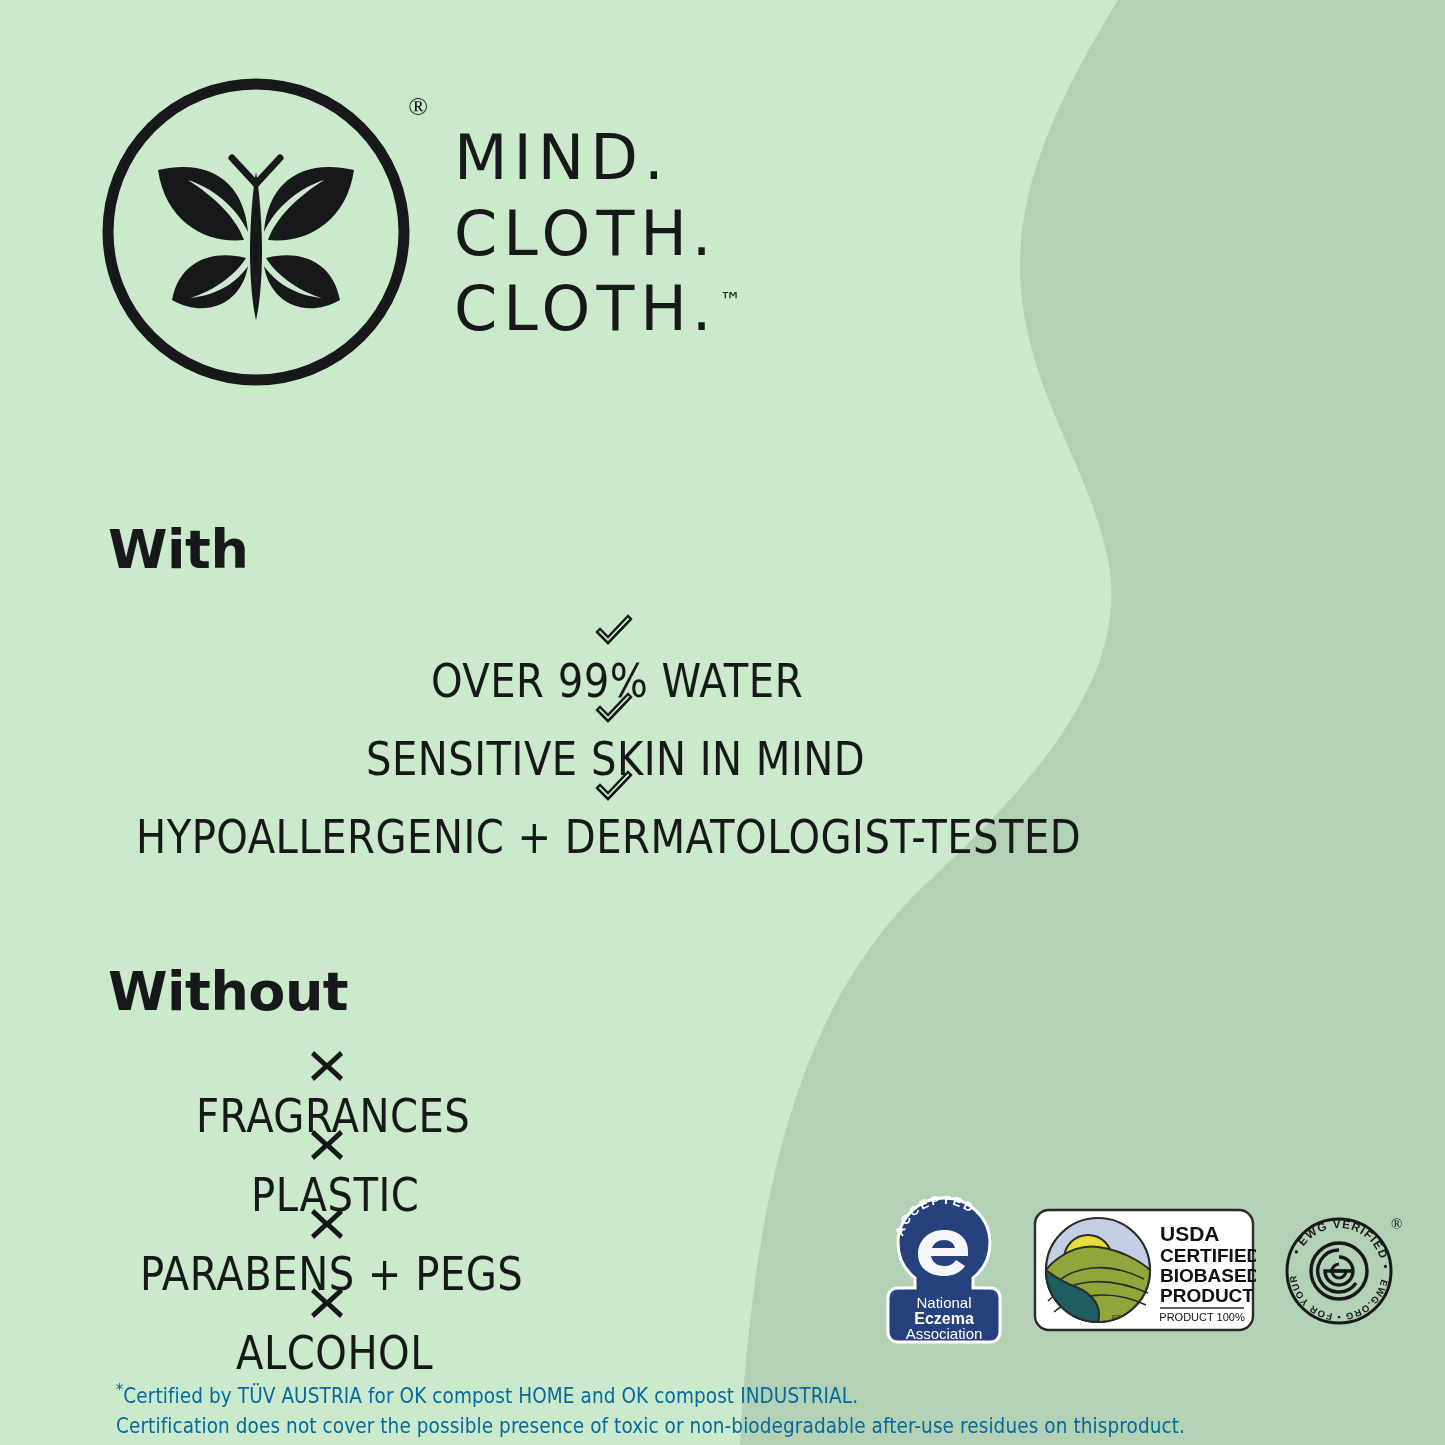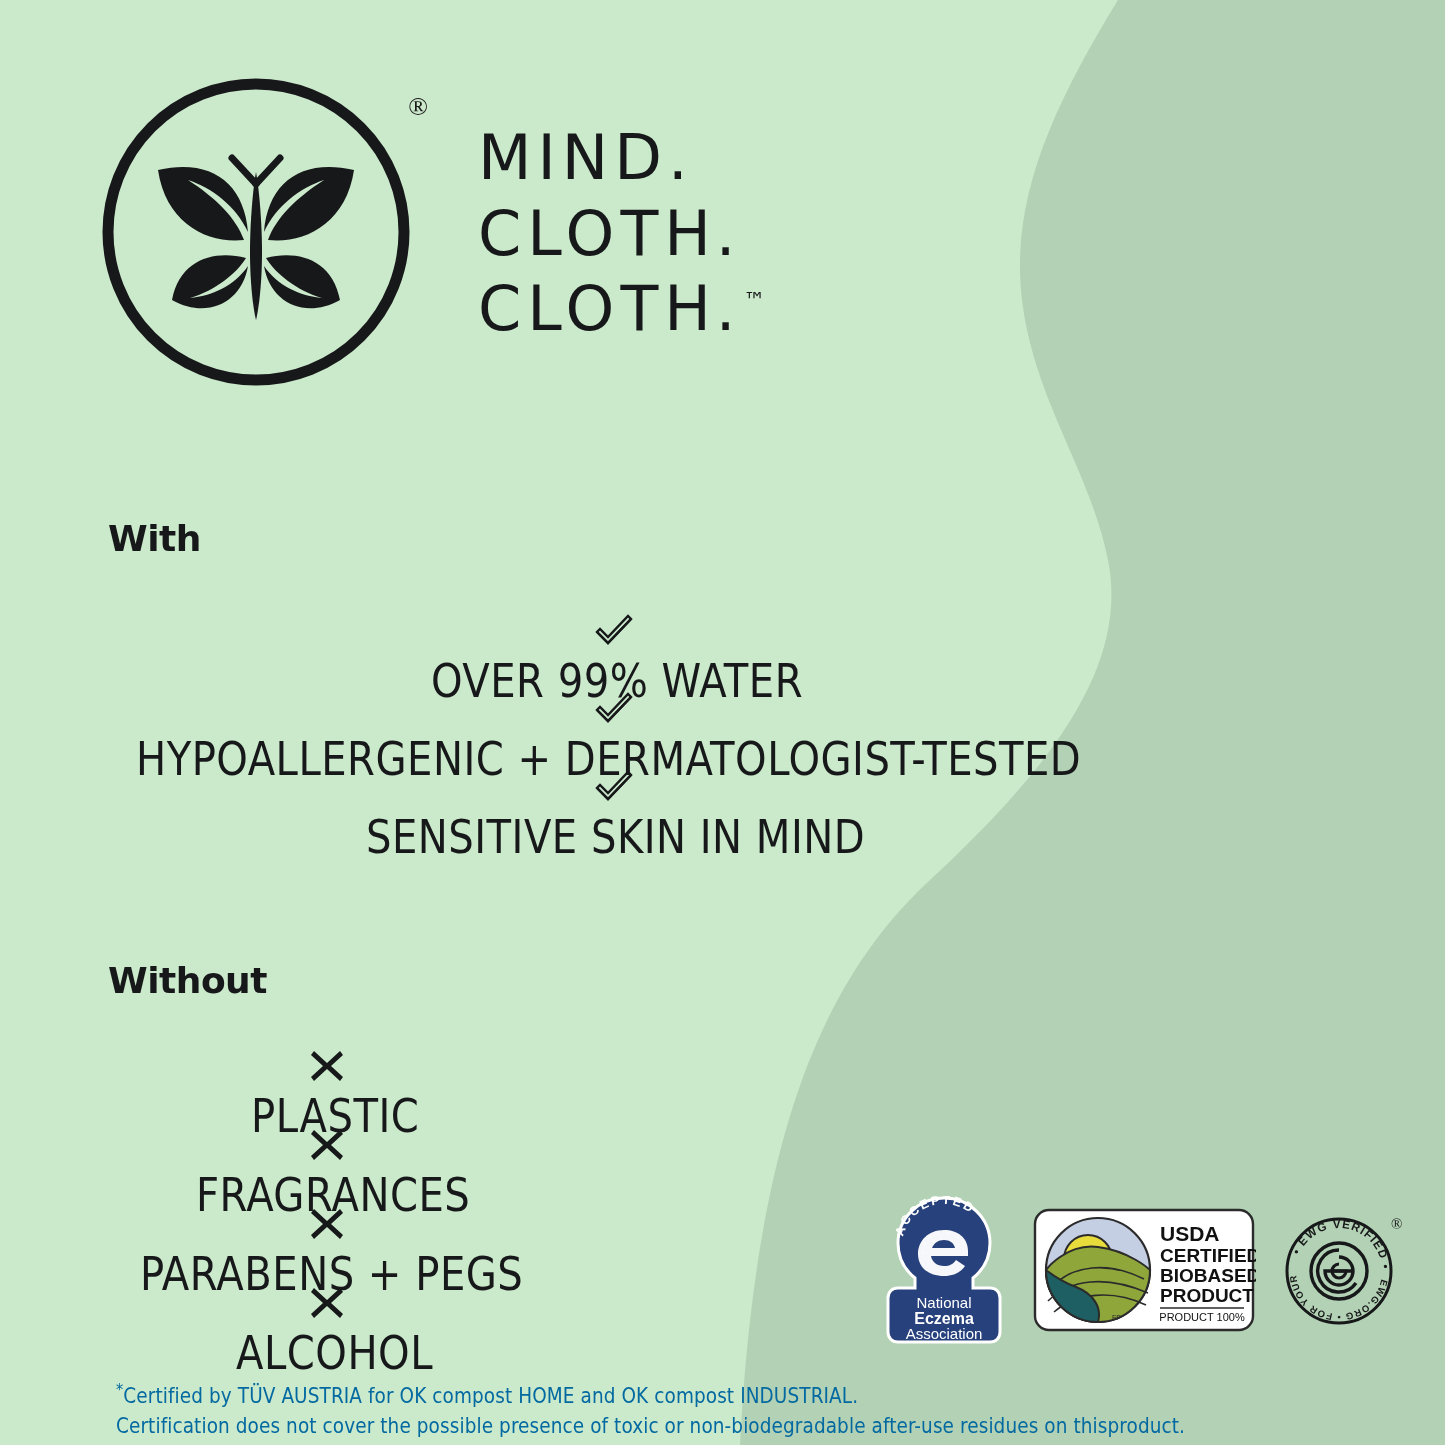--- a/index.html
+++ b/index.html
@@ -52,21 +52,21 @@
   }
   .logo-reg {
     position: absolute;
     right: -12px;
     top: 20px;
     font-size: 26px;
     color: #1b1b1b;
     font-family: "Liberation Serif", serif;
   }
   .wordmark {
-    margin-left: 62px;
+    margin-left: 38px;
     margin-top: 48px;
     position: relative;
   }
   .wordmark .wm-line {
     font-family: "DejaVu Sans", sans-serif;
     font-weight: 400;
     font-size: 62px;
     letter-spacing: 6px;
     line-height: 1.22;
     color: #17181a;
@@ -77,21 +77,21 @@
     letter-spacing: 1px;
     vertical-align: 22px;
     margin-left: 2px;
   }
 
   
   .sec-heading {
     position: absolute;
     font-family: "DejaVu Sans", sans-serif;
     font-weight: 700;
-    font-size: 36px;
+    font-size: 54px;
     letter-spacing: -0.5px;
     color: #17181a;
   }
   #heading-with { left: 108px; top: 518px; }
   #heading-without { left: 108px; top: 960px; }
 
   
   .feature-list {
     position: absolute;
     left: 118px;
@@ -223,51 +223,51 @@
         </span>
         <span class="item-label"><span>OVER 99% WATER</span><span class="sup"></span></span>
       </li>
       <li class="feature-item">
         <span class="item-icon">
           <svg width="44" height="44" viewBox="0 0 44 44">
               <path d="M5,23 L16,34 L39,10" fill="none" stroke="#17181a" stroke-width="2.4" stroke-linejoin="miter"></path>
               <path d="M5,23 L16,34 L39,10 L36,7 L16,28 L8,20 Z" fill="none" stroke="#17181a" stroke-width="2.4"></path>
             </svg>
         </span>
-        <span class="item-label"><span>HYPOALLERGENIC + DERMATOLOGIST-TESTED</span><span class="sup"></span></span>
+        <span class="item-label"><span>SENSITIVE SKIN IN MIND</span><span class="sup"></span></span>
       </li>
       <li class="feature-item">
         <span class="item-icon">
           <svg width="44" height="44" viewBox="0 0 44 44">
               <path d="M5,23 L16,34 L39,10" fill="none" stroke="#17181a" stroke-width="2.4" stroke-linejoin="miter"></path>
               <path d="M5,23 L16,34 L39,10 L36,7 L16,28 L8,20 Z" fill="none" stroke="#17181a" stroke-width="2.4"></path>
             </svg>
         </span>
-        <span class="item-label"><span>SENSITIVE SKIN IN MIND</span><span class="sup"></span></span>
+        <span class="item-label"><span>HYPOALLERGENIC + DERMATOLOGIST-TESTED</span><span class="sup"></span></span>
       </li>
     </ul>
 
     <div class="sec-heading" id="heading-without">Without</div>
 
     <ul class="feature-list" id="list-without">
       <li class="feature-item">
         <span class="item-icon">
           <svg width="40" height="40" viewBox="0 0 40 40">
               <path d="M7,5 L20,17 L33,5 L36,9 L24,20 L36,31 L33,35 L20,23 L7,35 L4,31 L16,20 L4,9 Z" fill="#17181a"></path>
             </svg>
         </span>
-        <span class="item-label">PLASTIC</span>
+        <span class="item-label">FRAGRANCES</span>
       </li>
       <li class="feature-item">
         <span class="item-icon">
           <svg width="40" height="40" viewBox="0 0 40 40">
               <path d="M7,5 L20,17 L33,5 L36,9 L24,20 L36,31 L33,35 L20,23 L7,35 L4,31 L16,20 L4,9 Z" fill="#17181a"></path>
             </svg>
         </span>
-        <span class="item-label">FRAGRANCES</span>
+        <span class="item-label">PLASTIC</span>
       </li>
       <li class="feature-item">
         <span class="item-icon">
           <svg width="40" height="40" viewBox="0 0 40 40">
               <path d="M7,5 L20,17 L33,5 L36,9 L24,20 L36,31 L33,35 L20,23 L7,35 L4,31 L16,20 L4,9 Z" fill="#17181a"></path>
             </svg>
         </span>
         <span class="item-label">PARABENS + PEGS</span>
       </li>
       <li class="feature-item">

